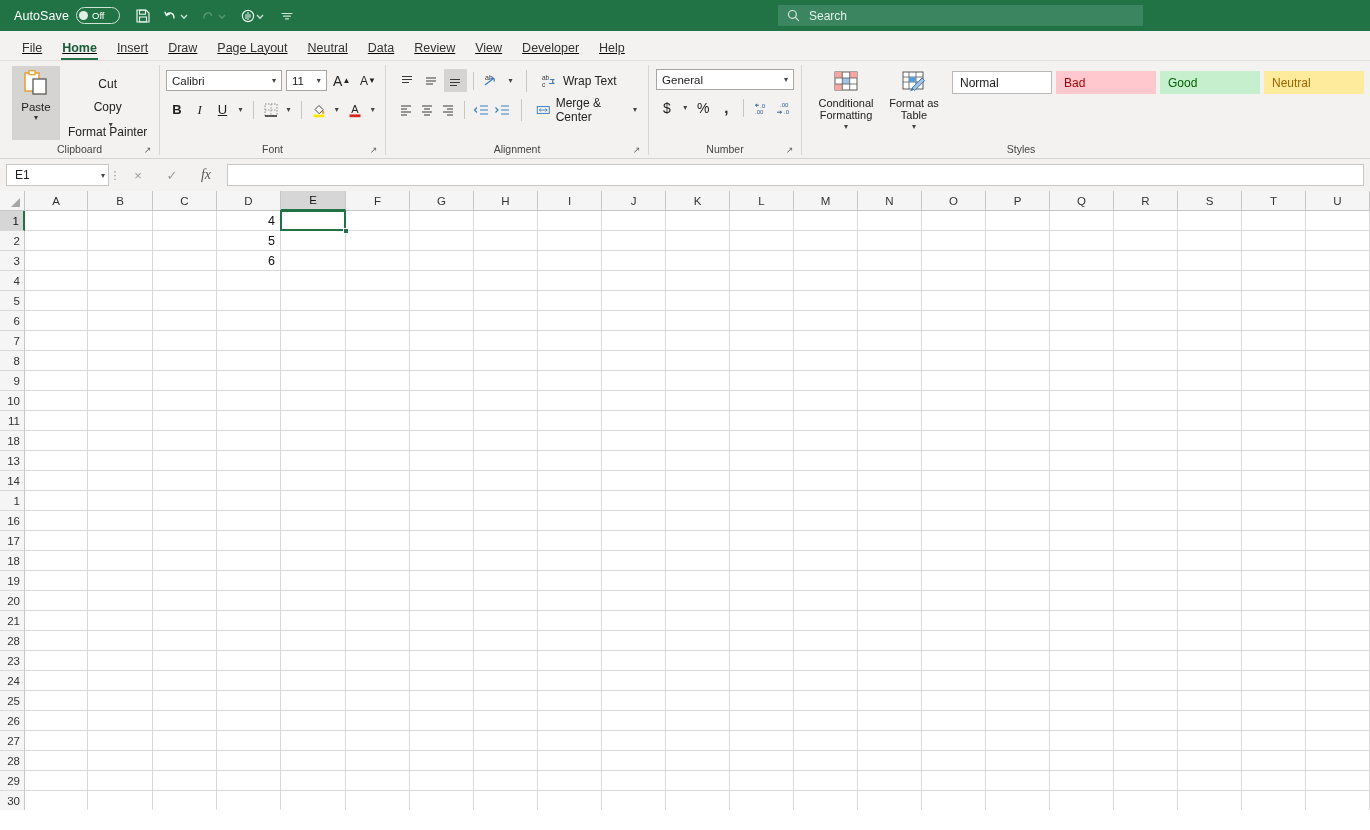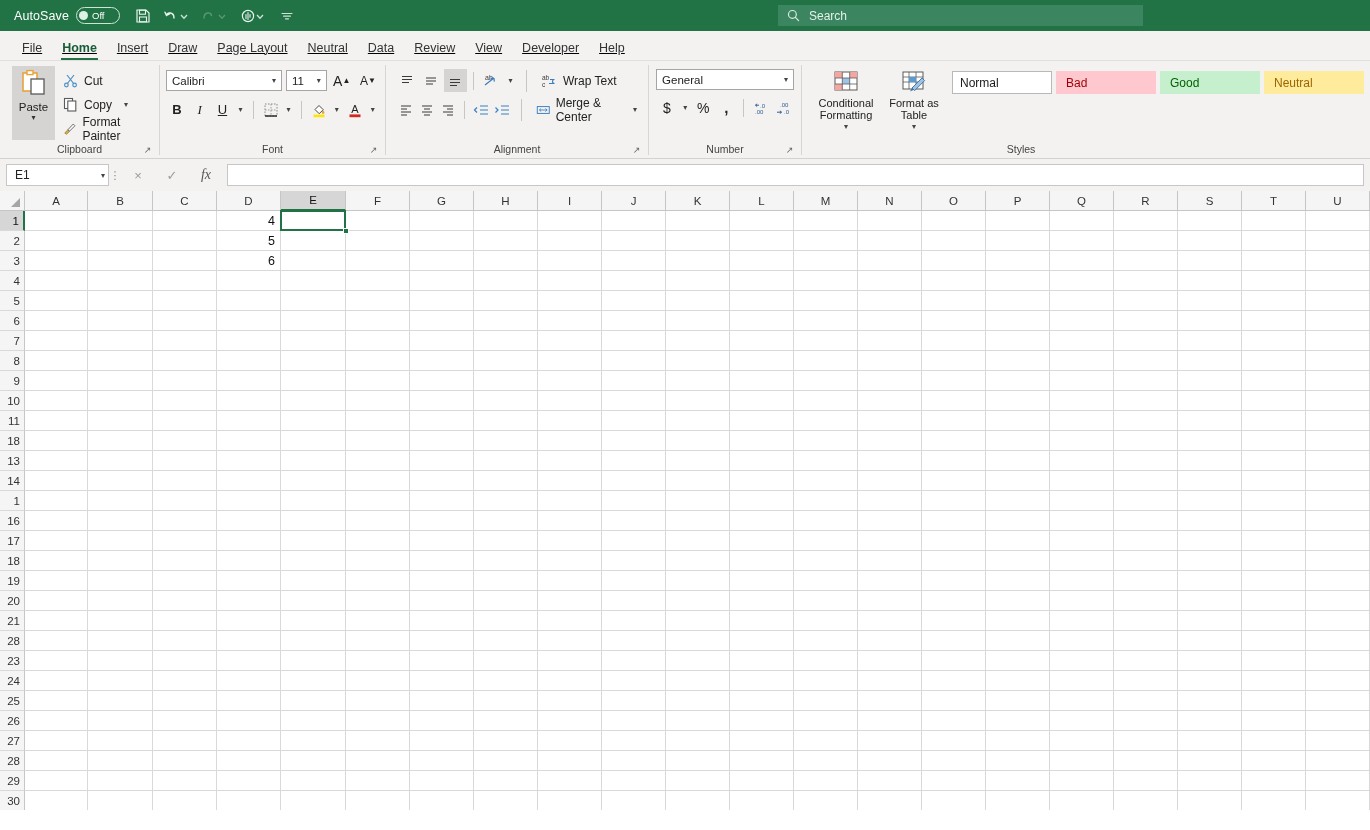--- a/index.html
+++ b/index.html
@@ -79,21 +79,21 @@
   .vsep { width: 1px; background: #d8d6d4; margin: 4px 0 3px 0; }
 
   
   .paste {
     width: 48px; display: flex; flex-direction: column; align-items: center;
     padding-top: 3px; background: #d6d4d2; margin: 1px 2px 2px 6px; height: 74px;
   }
   .paste .lbl { font-size: 11.5px; color: #222; margin-top: 2px; }
   .paste .cv { font-size: 8px; color: #333; line-height: 8px; margin-top: 1px; }
   .cb-items { display: flex; flex-direction: column; padding-left: 6px; padding-top: 5px; gap: 3px; }
-  .cb-item { display: flex; align-items: center; gap: 6px; height: 21px; font-size: 12px; color: #222; }
+  .cb-item { display: flex; align-items: center; gap: 6px; height: 21px; font-size: 12px; color: #222; flex-direction: column; }
   .cb-item .cv { font-size: 8px; color: #444; margin-left: 6px; }
 
   
   .fontrow1 { display: flex; align-items: center; gap: 4px; }
   .fontrow2 { display: flex; align-items: center; gap: 1px; margin-top: 6px; }
   .combo {
     height: 21px; background: #fff; border: 1px solid #a6a5a4;
     display: flex; align-items: center; padding: 0 2px 0 5px; font-size: 11.5px; color: #222;
   }
   .combo .cv { margin-left: auto; font-size: 8px; color: #444; padding: 0 3px; }
@@ -114,21 +114,21 @@
 
   
   .bigbtn {
     width: 68px; display: flex; flex-direction: column; align-items: center;
     padding-top: 4px; font-size: 11px; color: #222; text-align: center; line-height: 12px;
   }
   .gallery { display: flex; flex-direction: column; gap: 4px; padding-top: 6px; padding-left: 4px; }
   .grow { display: flex; gap: 4px; }
   .style-cell {
     width: 100px; height: 23px; display: flex; align-items: center;
-    padding-left: 7px; font-size: 12px; border: 3px solid #1d4ed8; overflow: hidden; white-space: nowrap;
+    padding-left: 7px; font-size: 12px; border: 1px solid #1d4ed8; overflow: hidden; white-space: nowrap;
   }
 
   
   .fbar { height: 32px; background: #f3f2f1; display: flex; align-items: center; padding: 0 6px; }
   .namebox {
     width: 103px; height: 22px; background: #fff; border: 1px solid #c8c6c4;
     display: flex; align-items: center; padding: 0 3px 0 8px; font-size: 12px; color: #222;
   }
   .namebox .cv { margin-left: auto; font-size: 8px; color: #444; }
   .fbsep { width: 12px; text-align: center; color: #888; font-size: 11px; }

